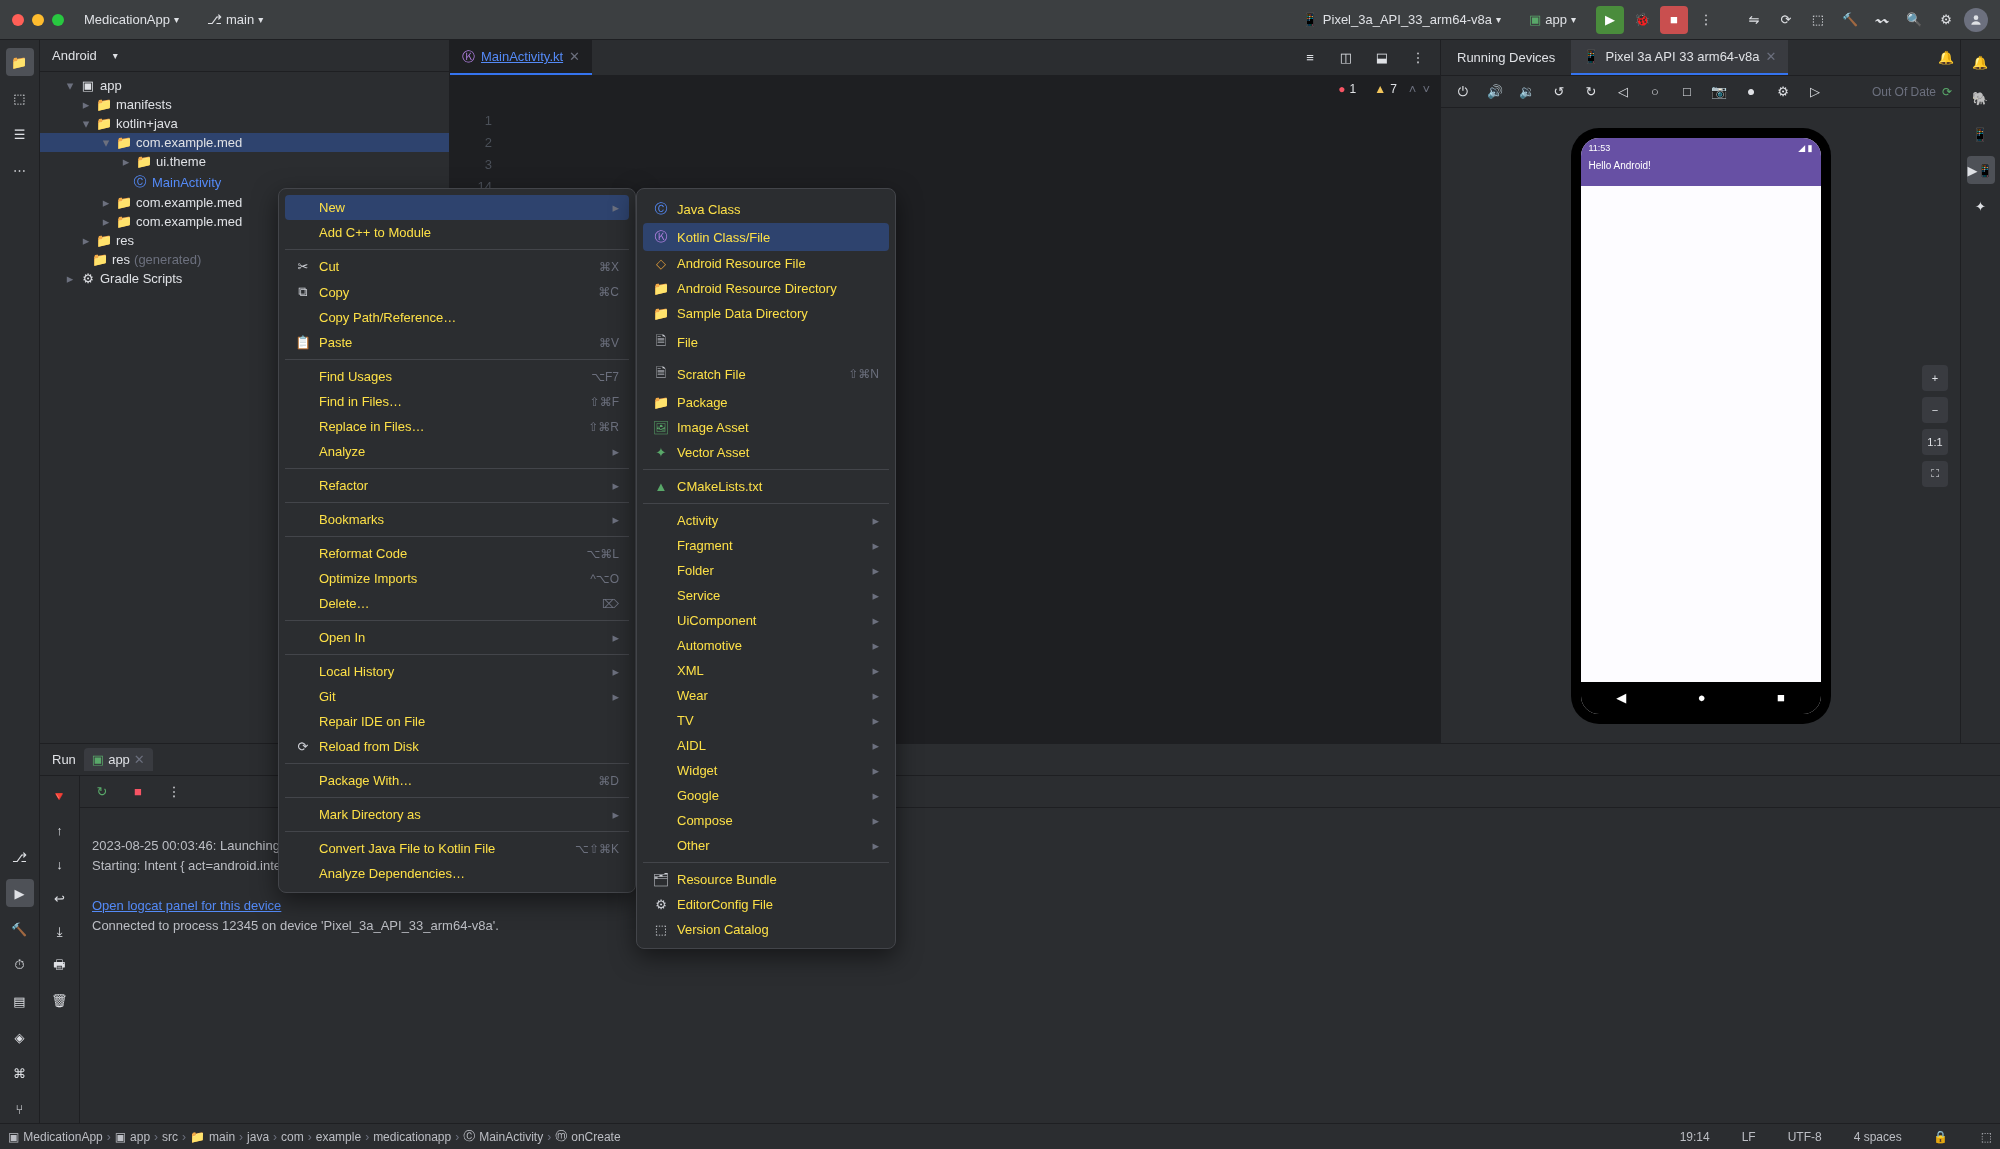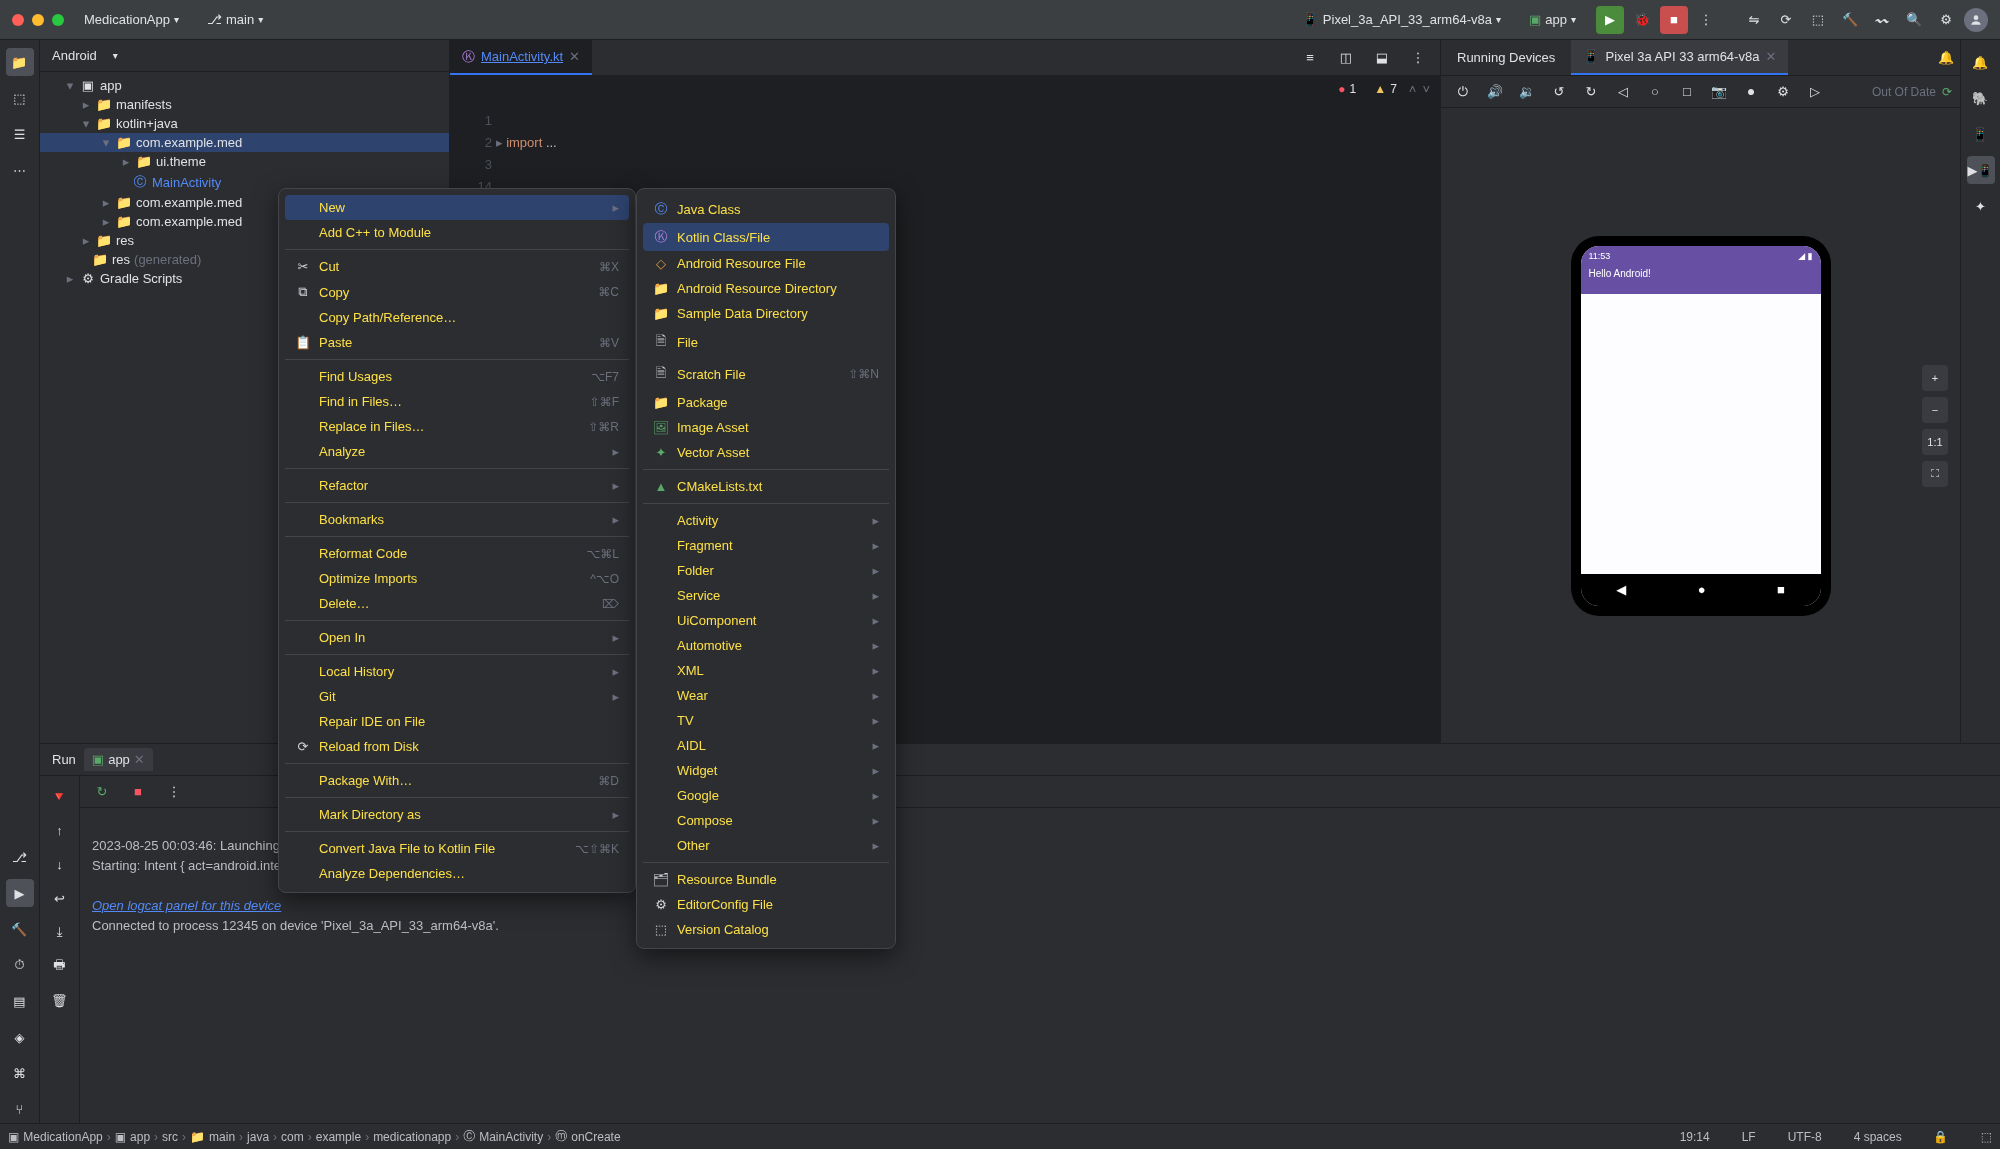--- a/index.html
+++ b/index.html
@@ -57,42 +57,42 @@
 
 .devices-panel { width: 520px; background: #2b2d30; border-left: 1px solid #1e1f22; display: flex; flex-direction: column; }
 .devices-header { height: 36px; display: flex; align-items: center; border-bottom: 1px solid #1e1f22; }
 .devices-title { padding: 0 16px; font-weight: 500; }
 .device-tab { height: 100%; padding: 0 12px; display: flex; align-items: center; gap: 6px; background: #393b40; border-bottom: 2px solid #3574f0; }
 .device-tab-close { color: #6c707e; cursor: pointer; }
 .devices-toolbar { height: 32px; display: flex; align-items: center; padding: 0 8px; gap: 4px; justify-content: space-between; border-bottom: 1px solid #1e1f22; }
 .device-controls-left { display: flex; gap: 4px; }
 .device-controls-right { display: flex; gap: 6px; align-items: center; color: #6c707e; font-size: 12px; }
 .device-screen-wrap { flex: 1; display: flex; align-items: center; justify-content: center; background: #2b2d30; position: relative; }
-.phone-frame { width: 260px; height: 380px; background: #000; border-radius: 28px; padding: 10px; position: relative; }
+.phone-frame { width: 260px; height: 596px; background: #000; border-radius: 28px; padding: 10px; position: relative; }
 .phone-screen { width: 100%; height: 100%; background: #fdfcff; border-radius: 18px; overflow: hidden; display: flex; flex-direction: column; }
 .phone-status { height: 20px; background: #6750a4; display: flex; align-items: center; justify-content: space-between; padding: 0 8px; font-size: 9px; color: #fff; }
 .phone-appbar { height: 28px; background: #6750a4; color: #000; font-size: 10px; padding: 2px 8px; color: #fff; }
 .phone-content { flex: 1; background: #fdfcff; }
 .phone-nav { height: 32px; background: #000; display: flex; align-items: center; justify-content: space-around; color: #fff; }
 .zoom-controls { position: absolute; right: 12px; top: 50%; transform: translateY(-50%); display: flex; flex-direction: column; gap: 6px; }
 .zoom-btn { width: 26px; height: 26px; background: #393b40; border-radius: 4px; display: flex; align-items: center; justify-content: center; cursor: pointer; font-size: 11px; }
 
 
 .right-rail { width: 40px; background: #2b2d30; border-left: 1px solid #1e1f22; display: flex; flex-direction: column; align-items: center; padding-top: 8px; gap: 8px; }
 
 
 .bottom-panel { height: 380px; background: #2b2d30; border-top: 1px solid #1e1f22; display: flex; flex-direction: column; }
 .bottom-tabs { height: 32px; display: flex; align-items: center; padding: 0 12px; gap: 8px; border-bottom: 1px solid #1e1f22; }
 .bottom-tab { padding: 4px 8px; display: flex; align-items: center; gap: 4px; cursor: pointer; border-radius: 4px 4px 0 0; }
 .bottom-tab.active { background: #393b40; }
 .run-content { flex: 1; display: flex; }
 .run-rail { width: 40px; display: flex; flex-direction: column; align-items: center; padding-top: 6px; gap: 6px; border-right: 1px solid #1e1f22; }
 .run-toolbar { height: 32px; display: flex; align-items: center; padding: 0 8px; gap: 8px; border-bottom: 1px solid #1e1f22; }
 .run-output { flex: 1; font-family: Consolas, monospace; font-size: 13px; padding: 8px 12px; line-height: 20px; color: #bcbec4; white-space: pre-wrap; overflow: auto; }
-.run-link { color: #548af7; text-decoration: underline; cursor: pointer; font-style: italic; }
+.run-link { color: #548af7; text-decoration: underline; cursor: pointer; }
 
 
 .statusbar { height: 26px; background: #2b2d30; border-top: 1px solid #1e1f22; display: flex; align-items: center; padding: 0 8px; font-size: 12px; gap: 8px; }
 .breadcrumb { display: flex; align-items: center; gap: 4px; color: #bcbec4; }
 .breadcrumb-item { display: flex; align-items: center; gap: 4px; cursor: pointer; }
 .breadcrumb-sep { color: #6c707e; }
 .statusbar-right { margin-left: auto; display: flex; gap: 32px; color: #bcbec4; }
 
 
 .context-menu { position: absolute; background: #2b2d30; border: 1px solid #43454a; border-radius: 8px; box-shadow: 0 8px 24px rgba(0,0,0,0.5); padding: 6px; z-index: 1000; min-width: 260px; }
@@ -291,21 +291,20 @@
         </div>
         <div class="editor-content">
           <div class="gutter">
             <div>1</div>
             <div>2</div>
             <div>3</div>
             <div>14</div>
           </div>
           <div class="code-area">
             <div class="code-line">&nbsp;</div>
-            <div class="code-line"><span style="color:#6c707e;margin-left:-14px">▸ </span><span class="kw">import</span><span> ...</span></div>
             <div class="code-line">&nbsp;</div>
             <div class="code-line">&nbsp;</div>
             <div class="code-line" style="visibility:hidden"><span class="kw">class</span><span> MainActivity : ComponentActivity() {</span></div>
           </div>
         </div>
       </div>
 
       <div class="devices-panel">
         <div class="devices-header">
           <span class="devices-title">Running Devices</span>

